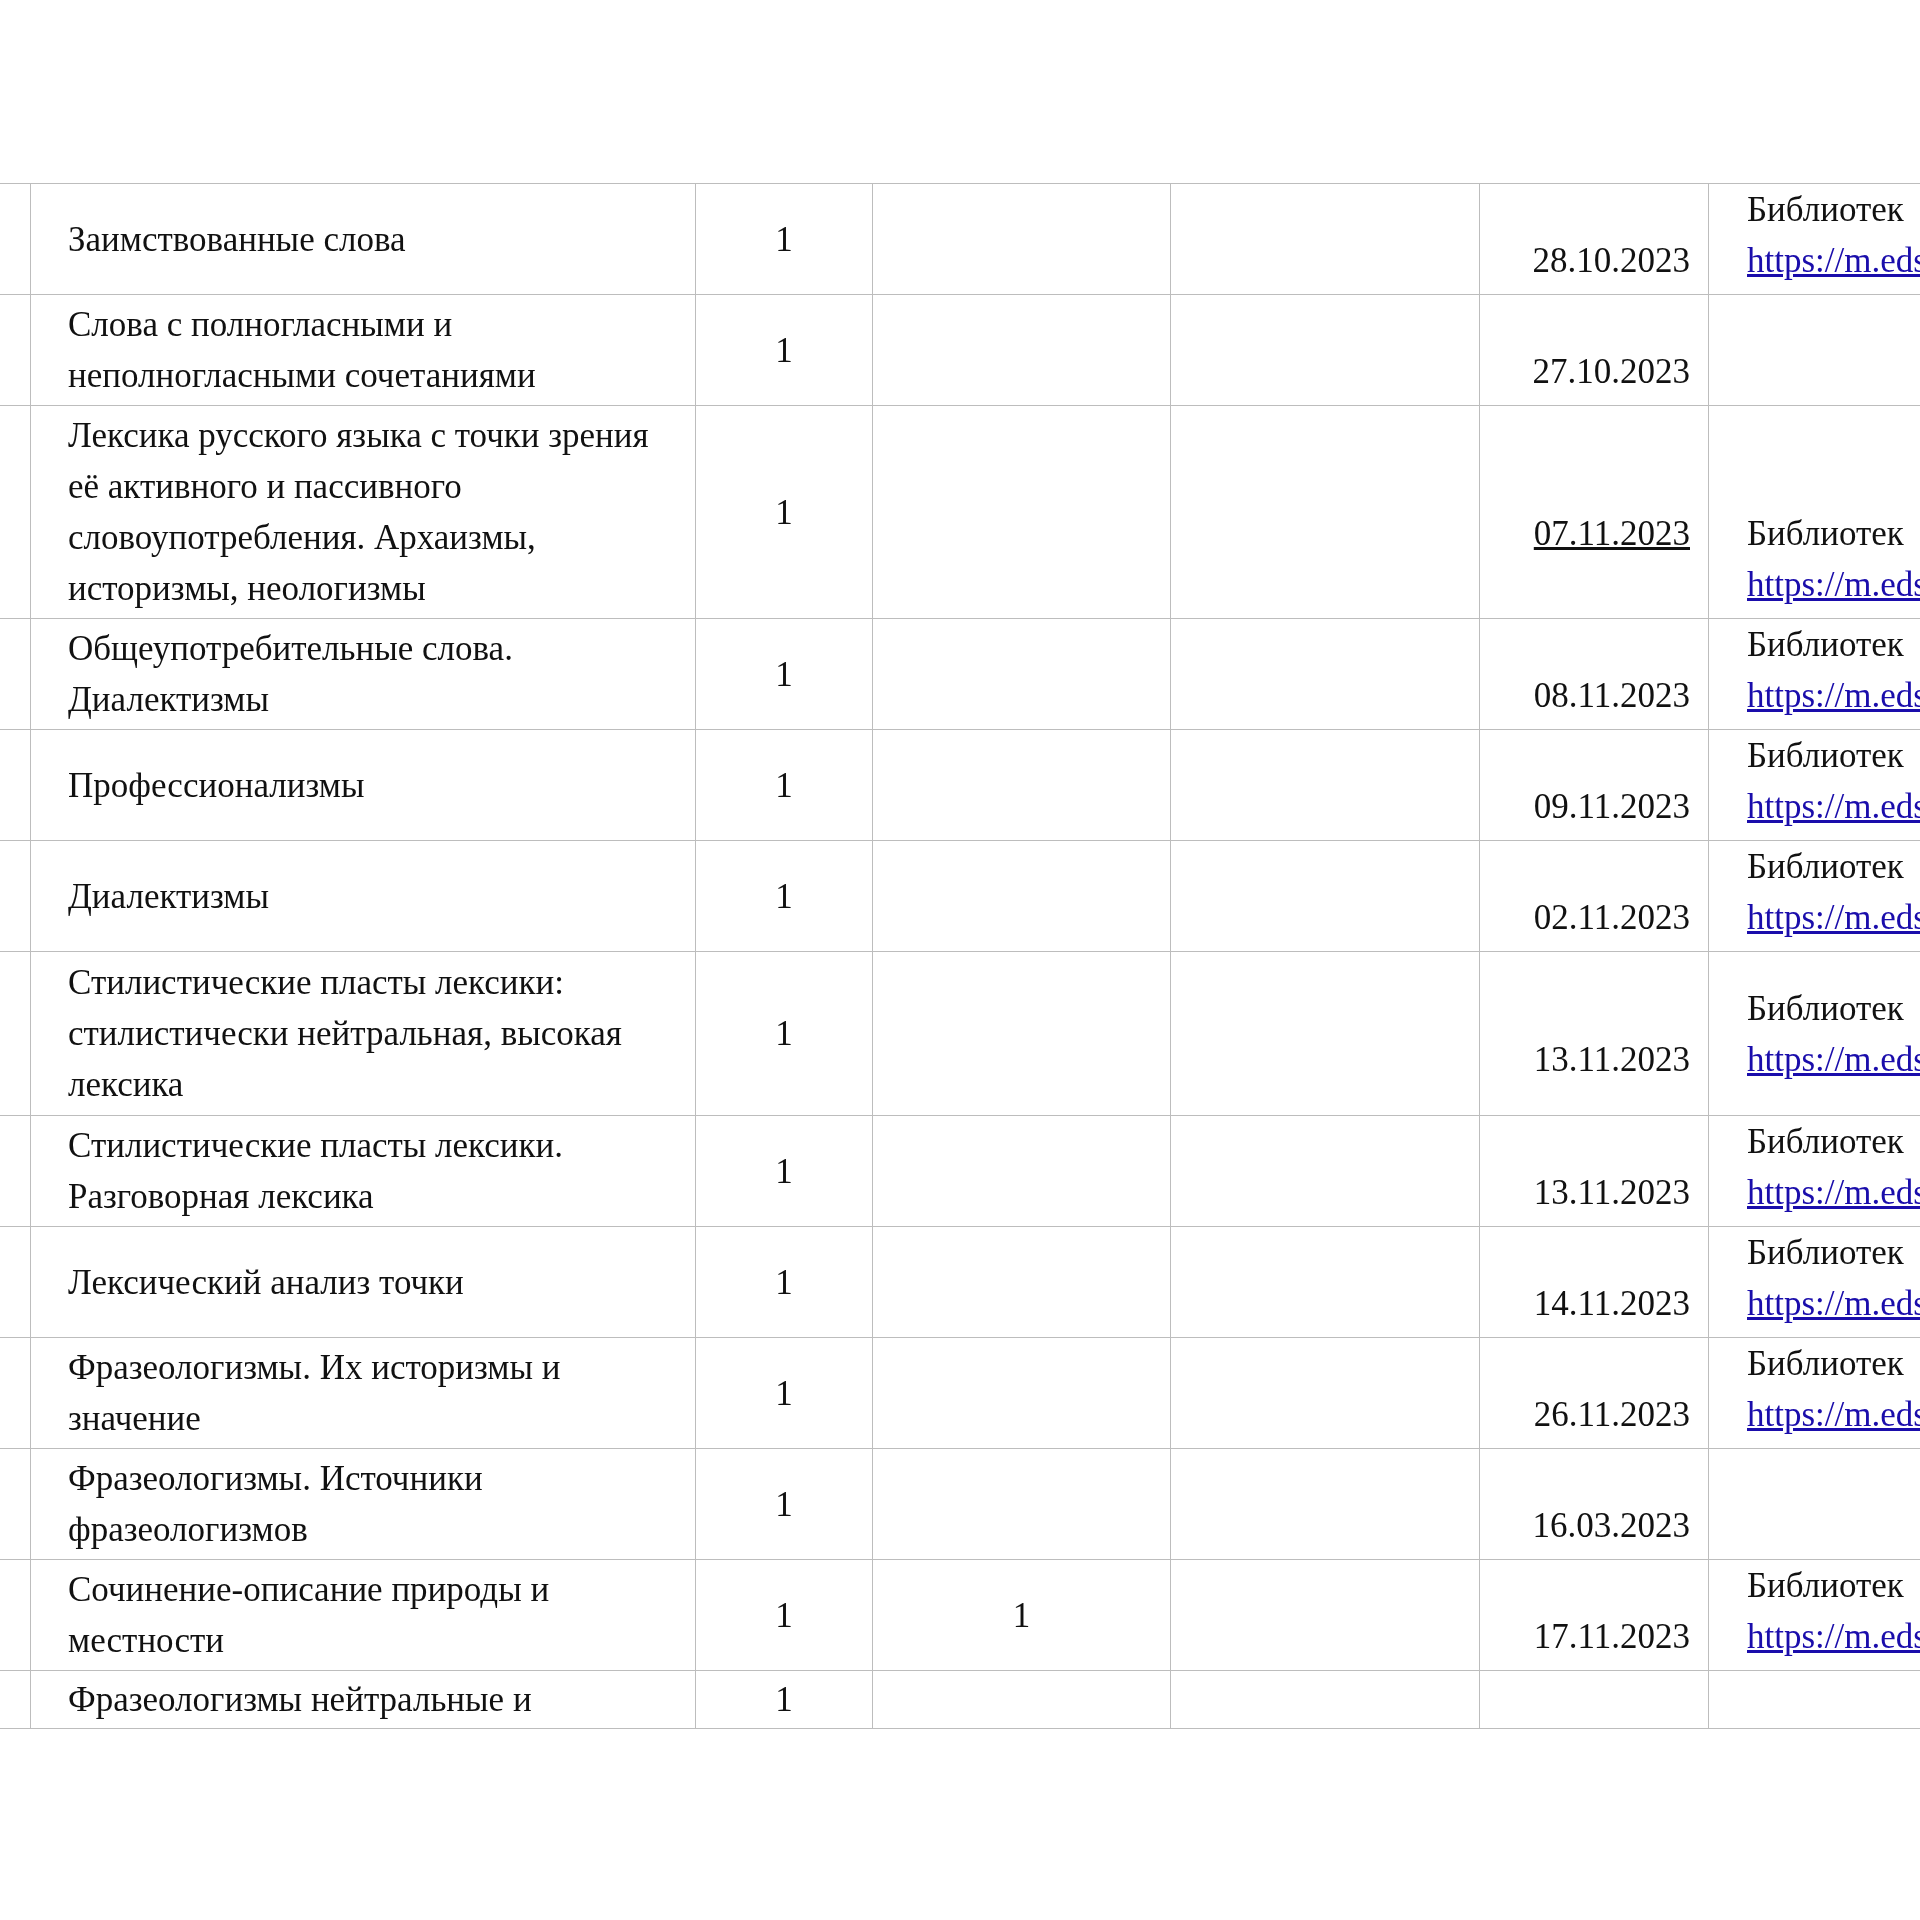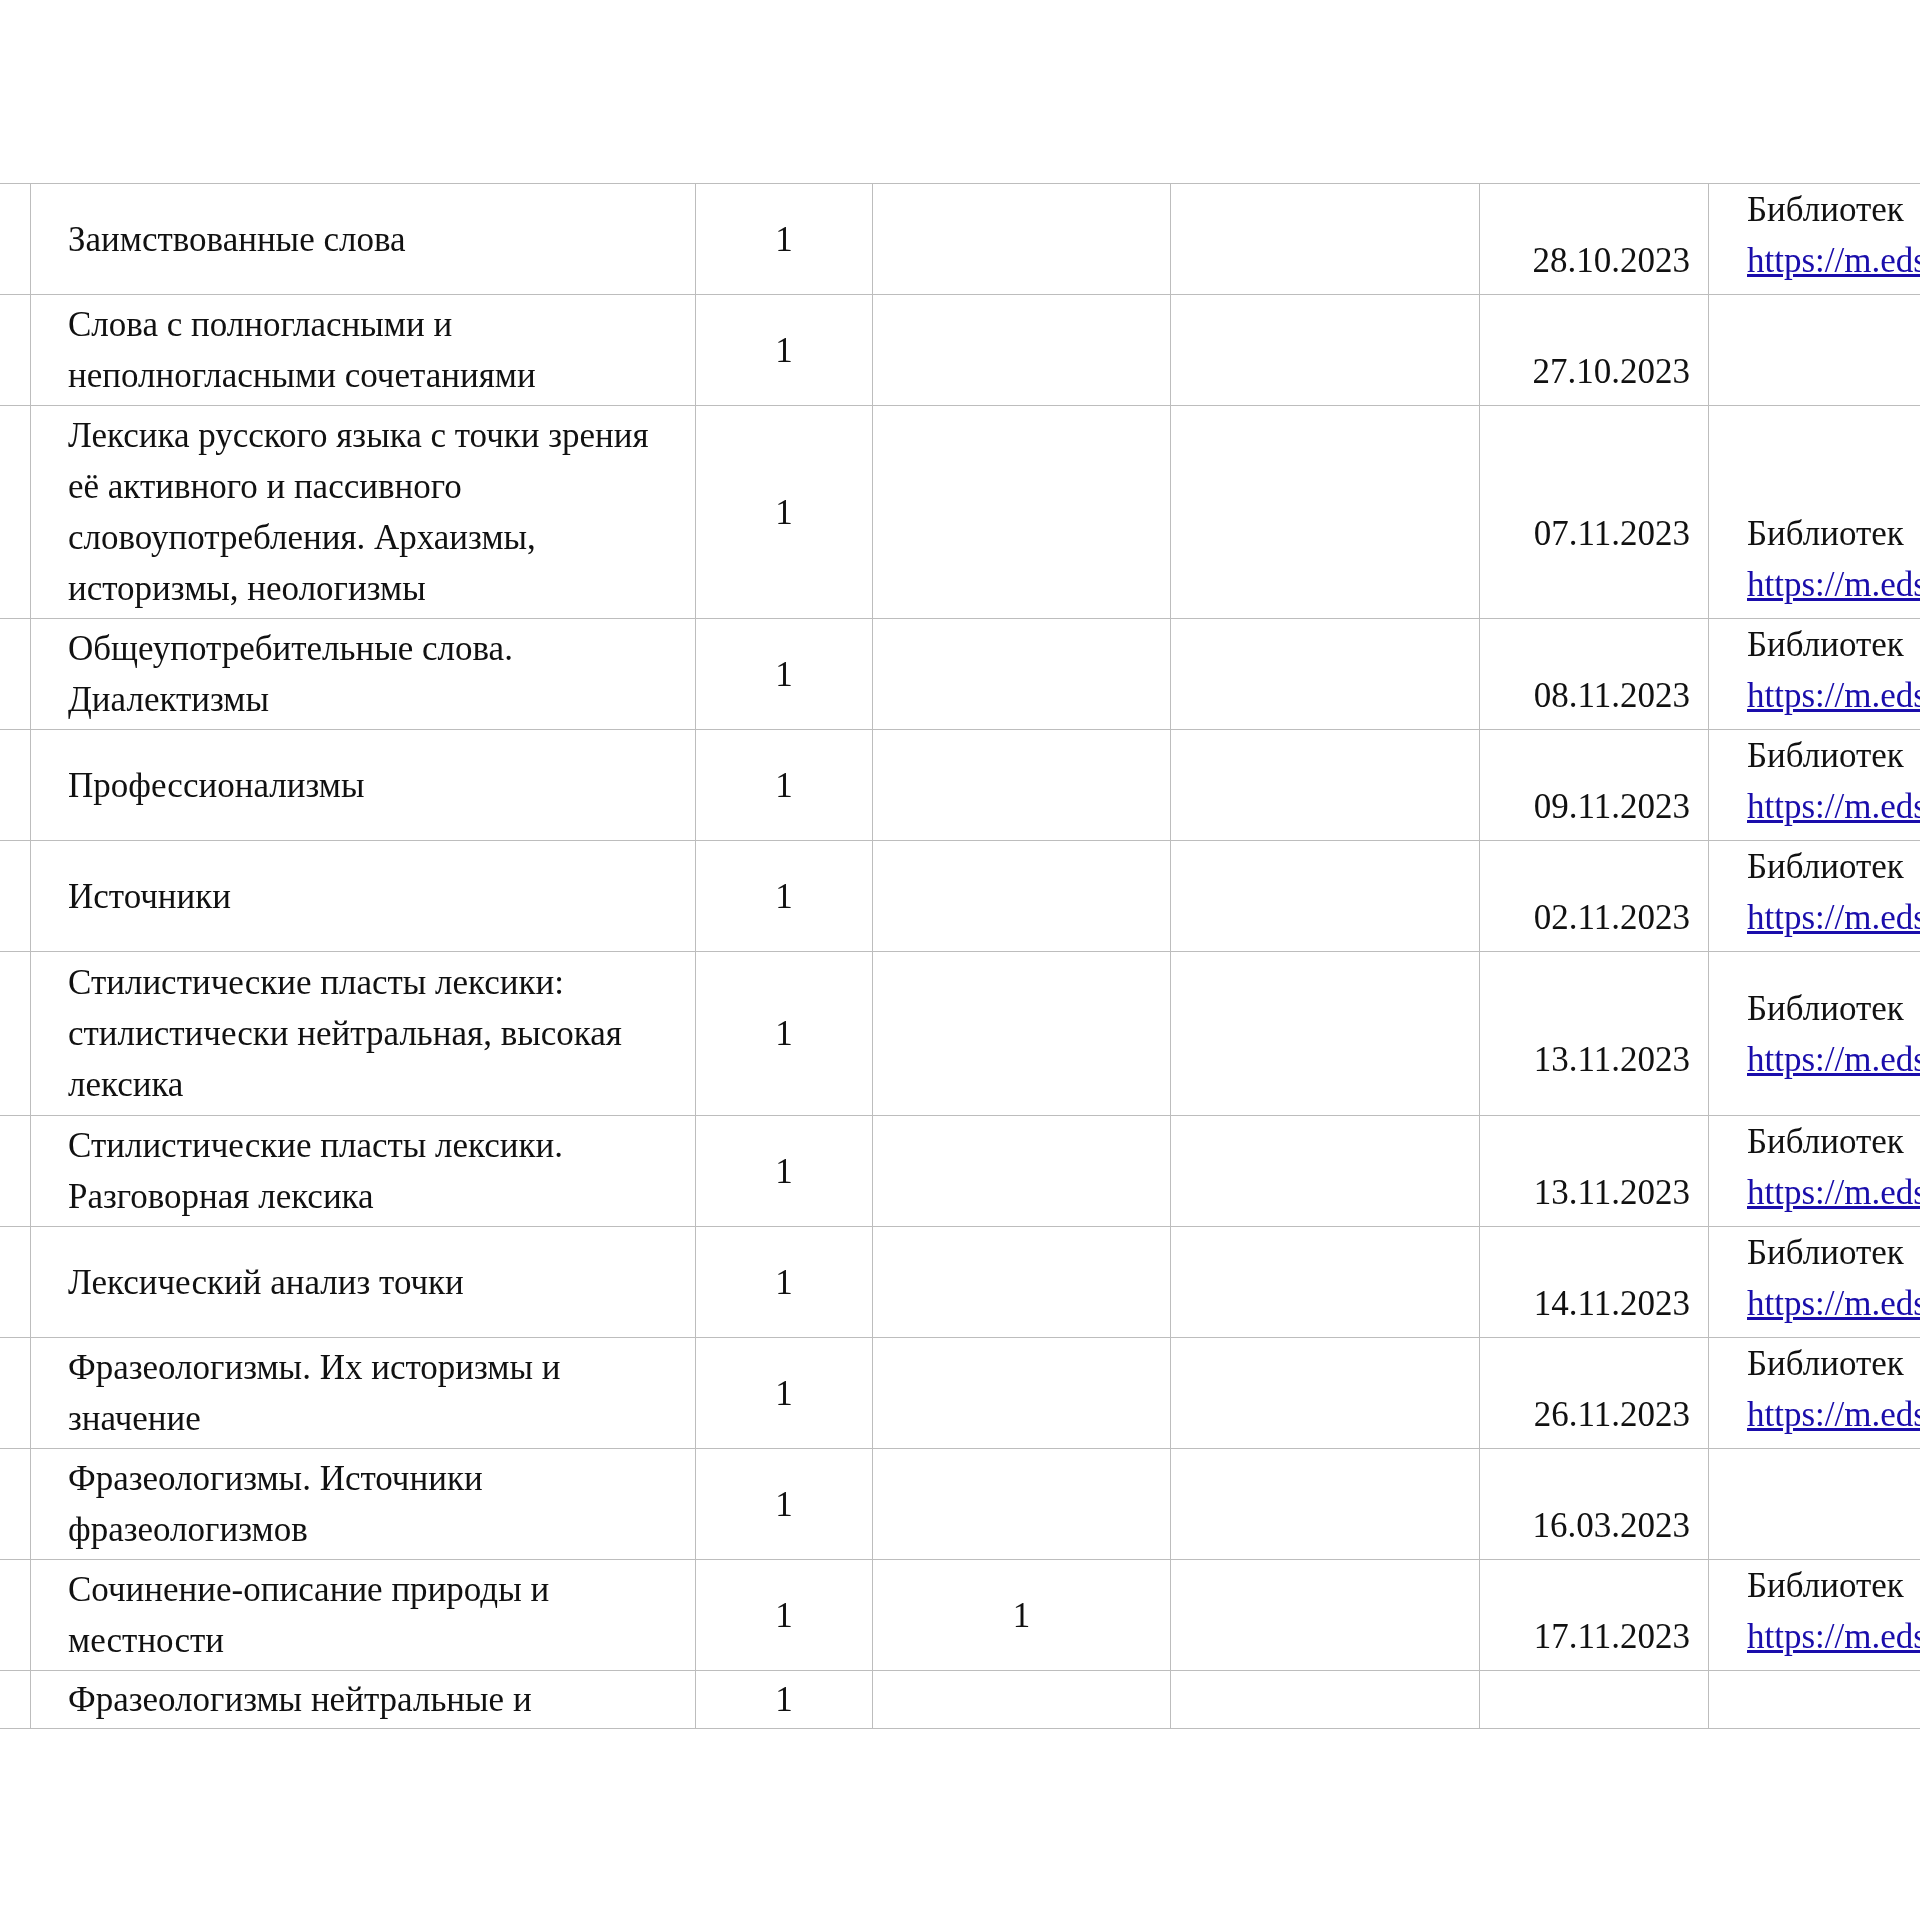--- a/index.html
+++ b/index.html
@@ -59,21 +59,21 @@
               <a class="res-link"></a>
             </div>
           </td>
     </tr>
     <tr class="h3">
       <td class="c0"></td>
       <td class="c1">Лексика русского языка с точки зрения её активного и пассивного словоупотребления. Архаизмы, историзмы, неологизмы</td>
       <td class="c2">1</td>
       <td class="c3"></td>
       <td class="c4"></td>
-      <td class="c5" style="vertical-align:middle;padding-top:50px;">07.11.2023</td>
+      <td class="c5" style="vertical-align:middle;padding-top:50px;text-decoration:underline;">07.11.2023</td>
       <td class="c6" style="vertical-align:middle;">
             <div class="res-wrap" style="padding-top:25px;">
               <span class="res-label">Библиотек</span>
               <a class="res-link">https://m.eds</a>
             </div>
           </td>
     </tr>
     <tr class="h2">
       <td class="c0"></td>
       <td class="c1">Общеупотребительные слова. Диалектизмы</td>
@@ -97,21 +97,21 @@
       <td class="c5">09.11.2023</td>
       <td class="c6">
             <div class="res-wrap">
               <span class="res-label">Библиотек</span>
               <a class="res-link">https://m.eds</a>
             </div>
           </td>
     </tr>
     <tr class="h2">
       <td class="c0"></td>
-      <td class="c1">Источники</td>
+      <td class="c1">Диалектизмы</td>
       <td class="c2">1</td>
       <td class="c3"></td>
       <td class="c4"></td>
       <td class="c5">02.11.2023</td>
       <td class="c6">
             <div class="res-wrap">
               <span class="res-label">Библиотек</span>
               <a class="res-link">https://m.eds</a>
             </div>
           </td>

